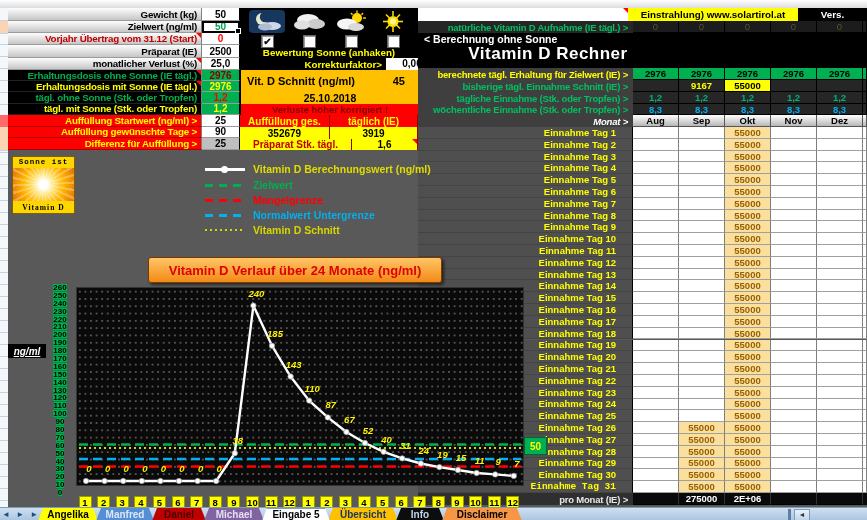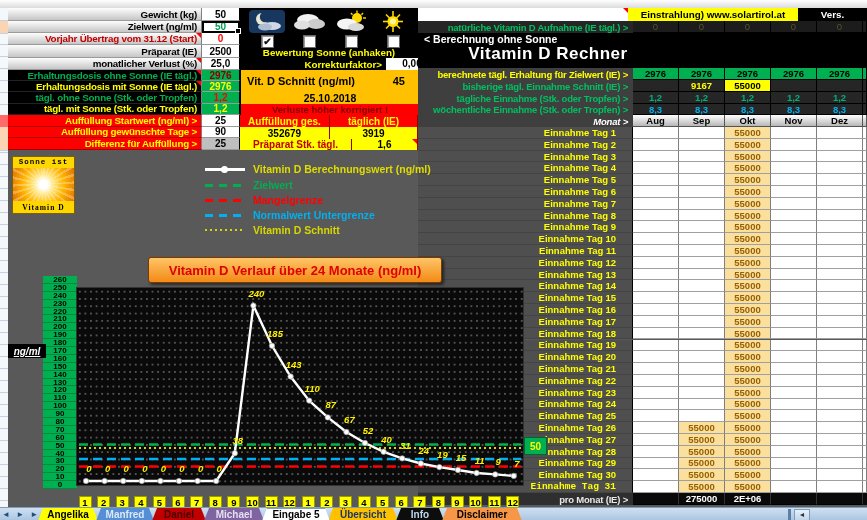--- a/index.html
+++ b/index.html
@@ -79,21 +79,21 @@
             background:repeating-conic-gradient(rgba(255,255,255,.28) 0 5deg,rgba(255,255,255,0) 5deg 14deg),
                        radial-gradient(circle at 50% 50%,#ffffff 0 12%,#ffe680 30%,#ffb300 60%,#e07000 100%);}
   
   .legend-row{position:absolute;left:205px;height:14px;display:flex;align-items:center;}
   .legend-sample{width:40px;height:14px;position:relative;margin-right:8px;flex:0 0 40px;}
   .legend-text{font-weight:bold;font-size:10.5px;white-space:nowrap;}
   
   #chart-title{left:148px;top:257px;width:292px;height:24px;background:linear-gradient(#ffc567,#f28a15);
                border:1px solid #7a3b00;border-radius:3px;box-shadow:2px 2px 3px rgba(0,0,0,.55);
                color:#e00000;font-weight:bold;font-size:13px;display:flex;align-items:center;justify-content:center;}
-  #yaxis-strip{left:43px;top:276px;width:34px;height:213px;display:flex;flex-direction:column;}
+  #yaxis-strip{left:43px;top:284px;width:34px;height:213px;display:flex;flex-direction:column;align-items:center;}
   .ylab{flex:1;background:#00b050;border-bottom:1px solid #008a3e;color:#000;font-weight:bold;
         font-size:8px;line-height:7px;text-align:center;overflow:hidden;}
   #ngml-label{left:8px;top:344px;width:38px;height:14px;background:#000;color:#fff;font-weight:bold;font-style:italic;
               text-decoration:underline;display:flex;align-items:center;justify-content:center;font-size:10px;}
   #plot{left:76px;top:287px;width:446px;height:197px;background:#0a0a0a;border:1px solid #333;
         background-image:radial-gradient(circle,rgba(255,255,255,.30) 0.8px,rgba(0,0,0,0) 1px);background-size:5.6px 7.3px;}
   #plot svg{position:absolute;left:0;top:0;}
   .xlab{position:absolute;top:496px;width:13px;height:13px;background:#ffff00;border:1px solid #9a9a00;
         box-sizing:border-box;color:#000;font-weight:bold;font-size:9.5px;text-align:center;line-height:11px;}
   #zielwert-marker{left:524px;top:437px;width:21px;height:16px;background:#00b050;border:1px solid #006633;

